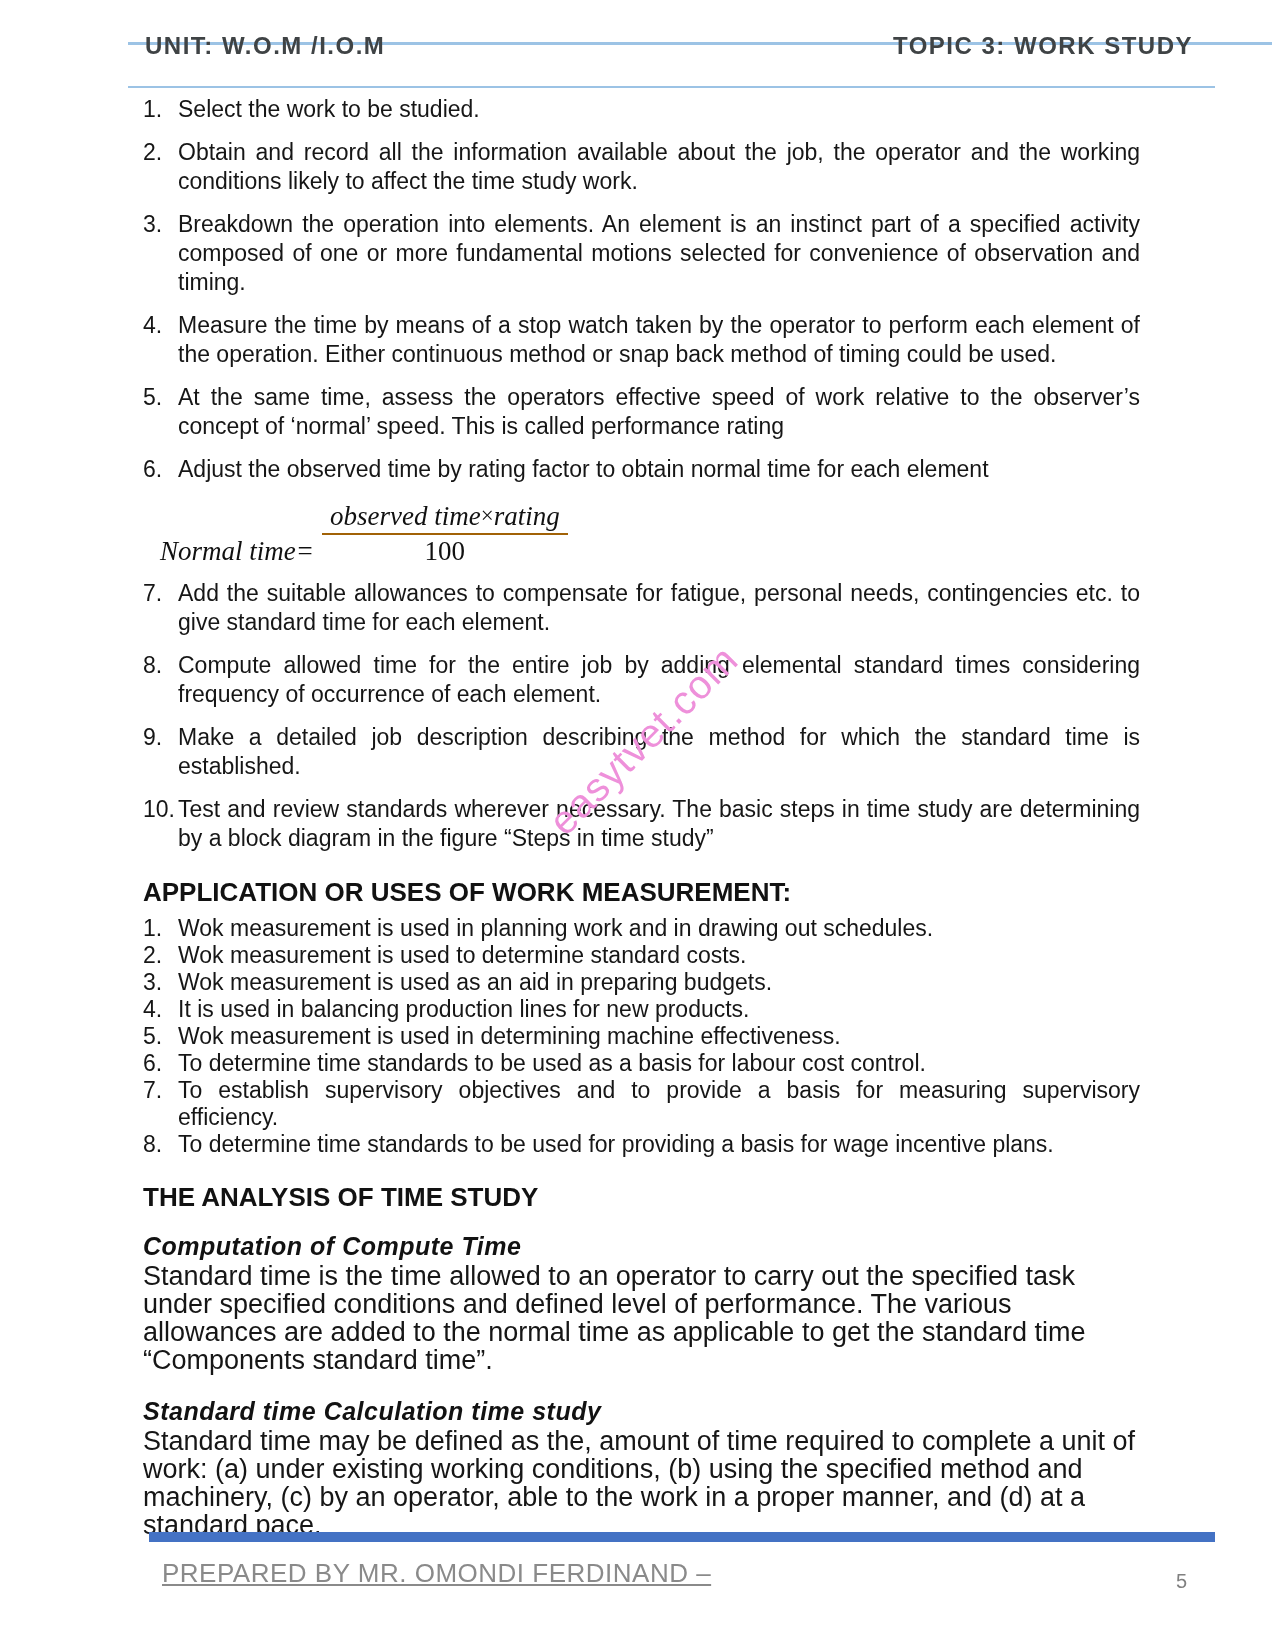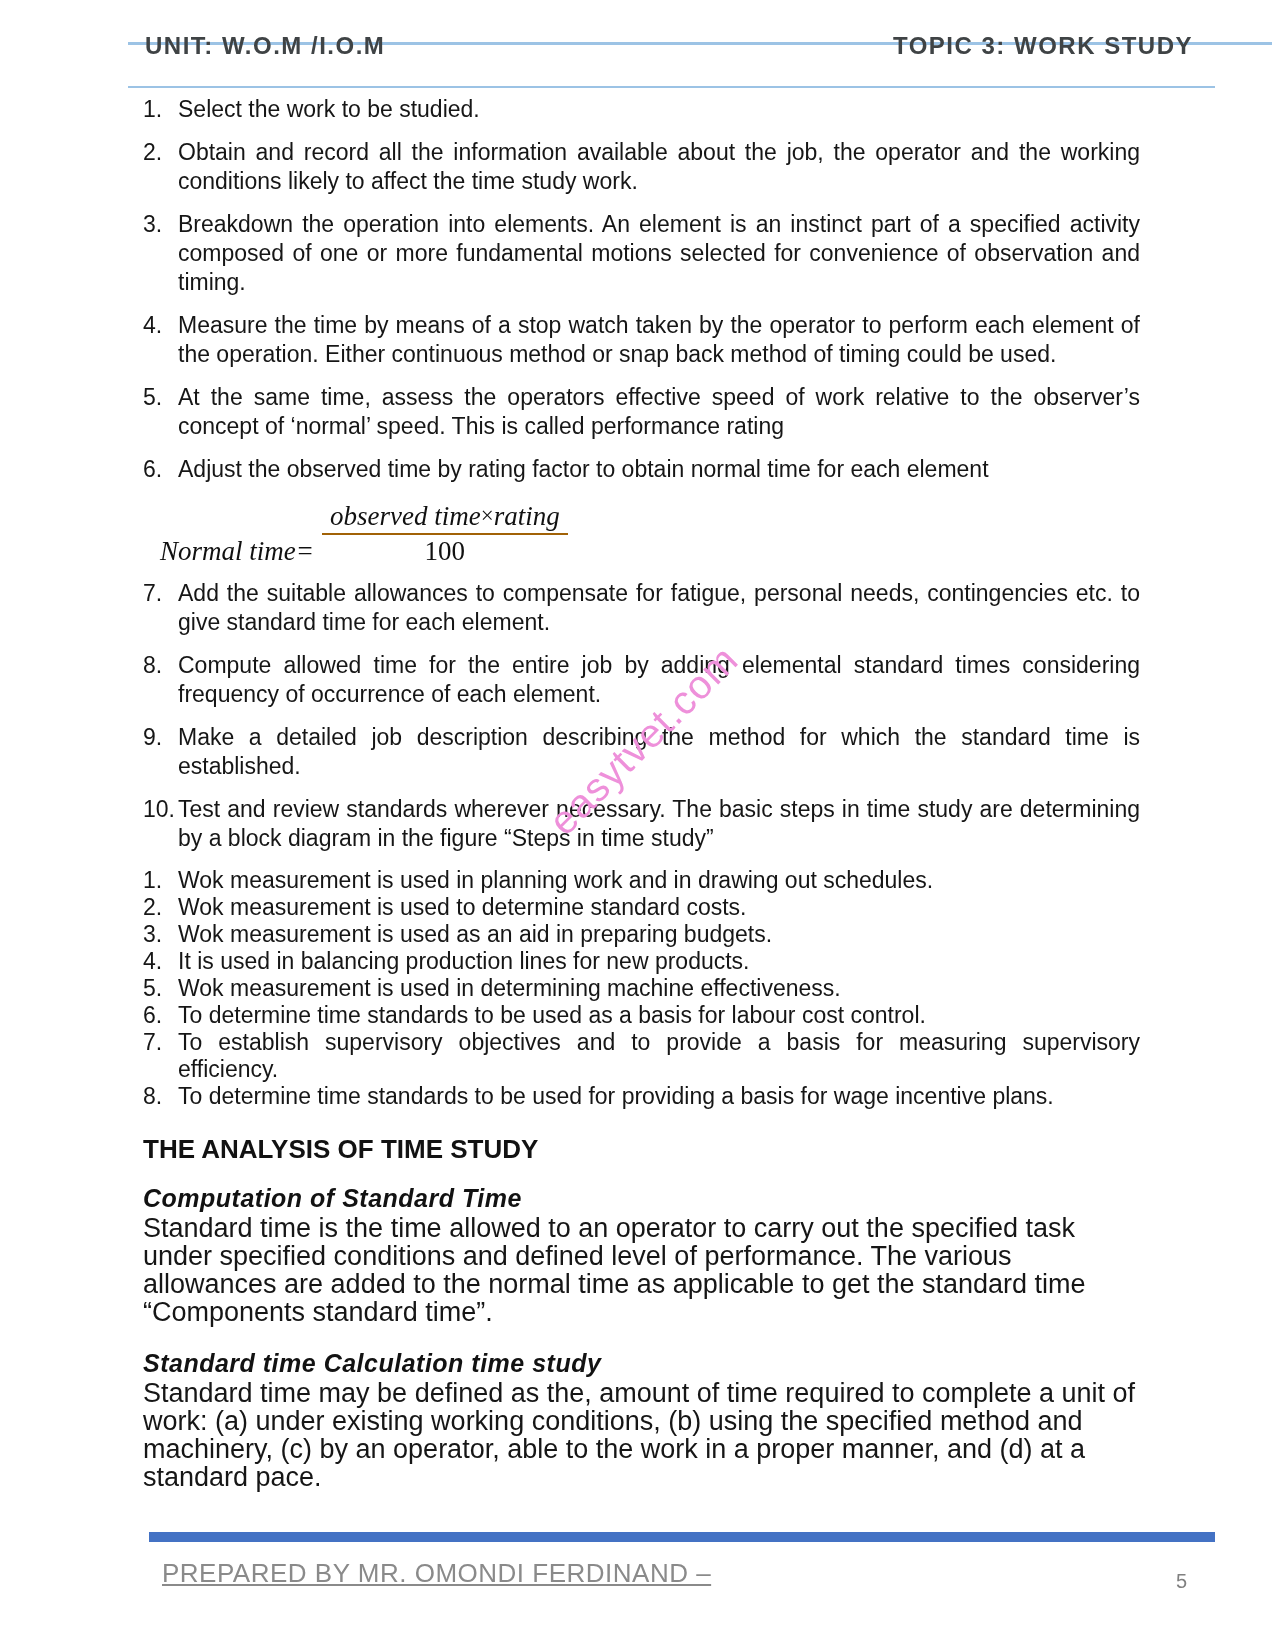--- a/index.html
+++ b/index.html
@@ -127,20 +127,21 @@
       <div class="li">
           <span class="num">9.</span>
           <span class="txt">Make a detailed job description describing the method for which the standard time is established.</span>
         </div>
       <div class="li">
           <span class="num">10.</span>
           <span class="txt">Test and review standards wherever necessary. The basic steps in time study are determining by a block diagram in the figure “Steps in time study”</span>
         </div>
     </div>
 
+    <div class="h1 application-h">APPLICATION OR USES OF WORK MEASUREMENT:</div>
 
     <div class="uses">
       <div class="li">
           <span class="num">1.</span>
           <span class="txt">Wok measurement is used in planning work and in drawing out schedules.</span>
         </div>
       <div class="li">
           <span class="num">2.</span>
           <span class="txt">Wok measurement is used to determine standard costs.</span>
         </div>
@@ -165,21 +166,21 @@
           <span class="txt">To establish supervisory objectives and to provide a basis for measuring supervisory efficiency.</span>
         </div>
       <div class="li">
           <span class="num">8.</span>
           <span class="txt">To determine time standards to be used for providing a basis for wage incentive plans.</span>
         </div>
     </div>
 
     <div class="h1 analysis-h">THE ANALYSIS OF TIME STUDY</div>
 
-    <div class="h2 computation-h">Computation of Standard Time</div>
+    <div class="h2 computation-h">Computation of Compute Time</div>
     <p class="para">Standard time is the time allowed to an operator to carry out the specified task under specified conditions and defined level of performance. The various allowances are added to the normal time as applicable to get the standard time “Components standard time”.</p>
 
     <div class="h2 calculation-h">Standard time Calculation time study</div>
     <p class="para">Standard time may be defined as the, amount of time required to complete a unit of work: (a) under existing working conditions, (b) using the specified method and machinery, (c) by an operator, able to the work in a proper manner, and (d) at a standard pace.</p>
 
   </main>
 
   <div class="watermark">easytvet.com</div>
 
   <div class="footer-bar"></div>

